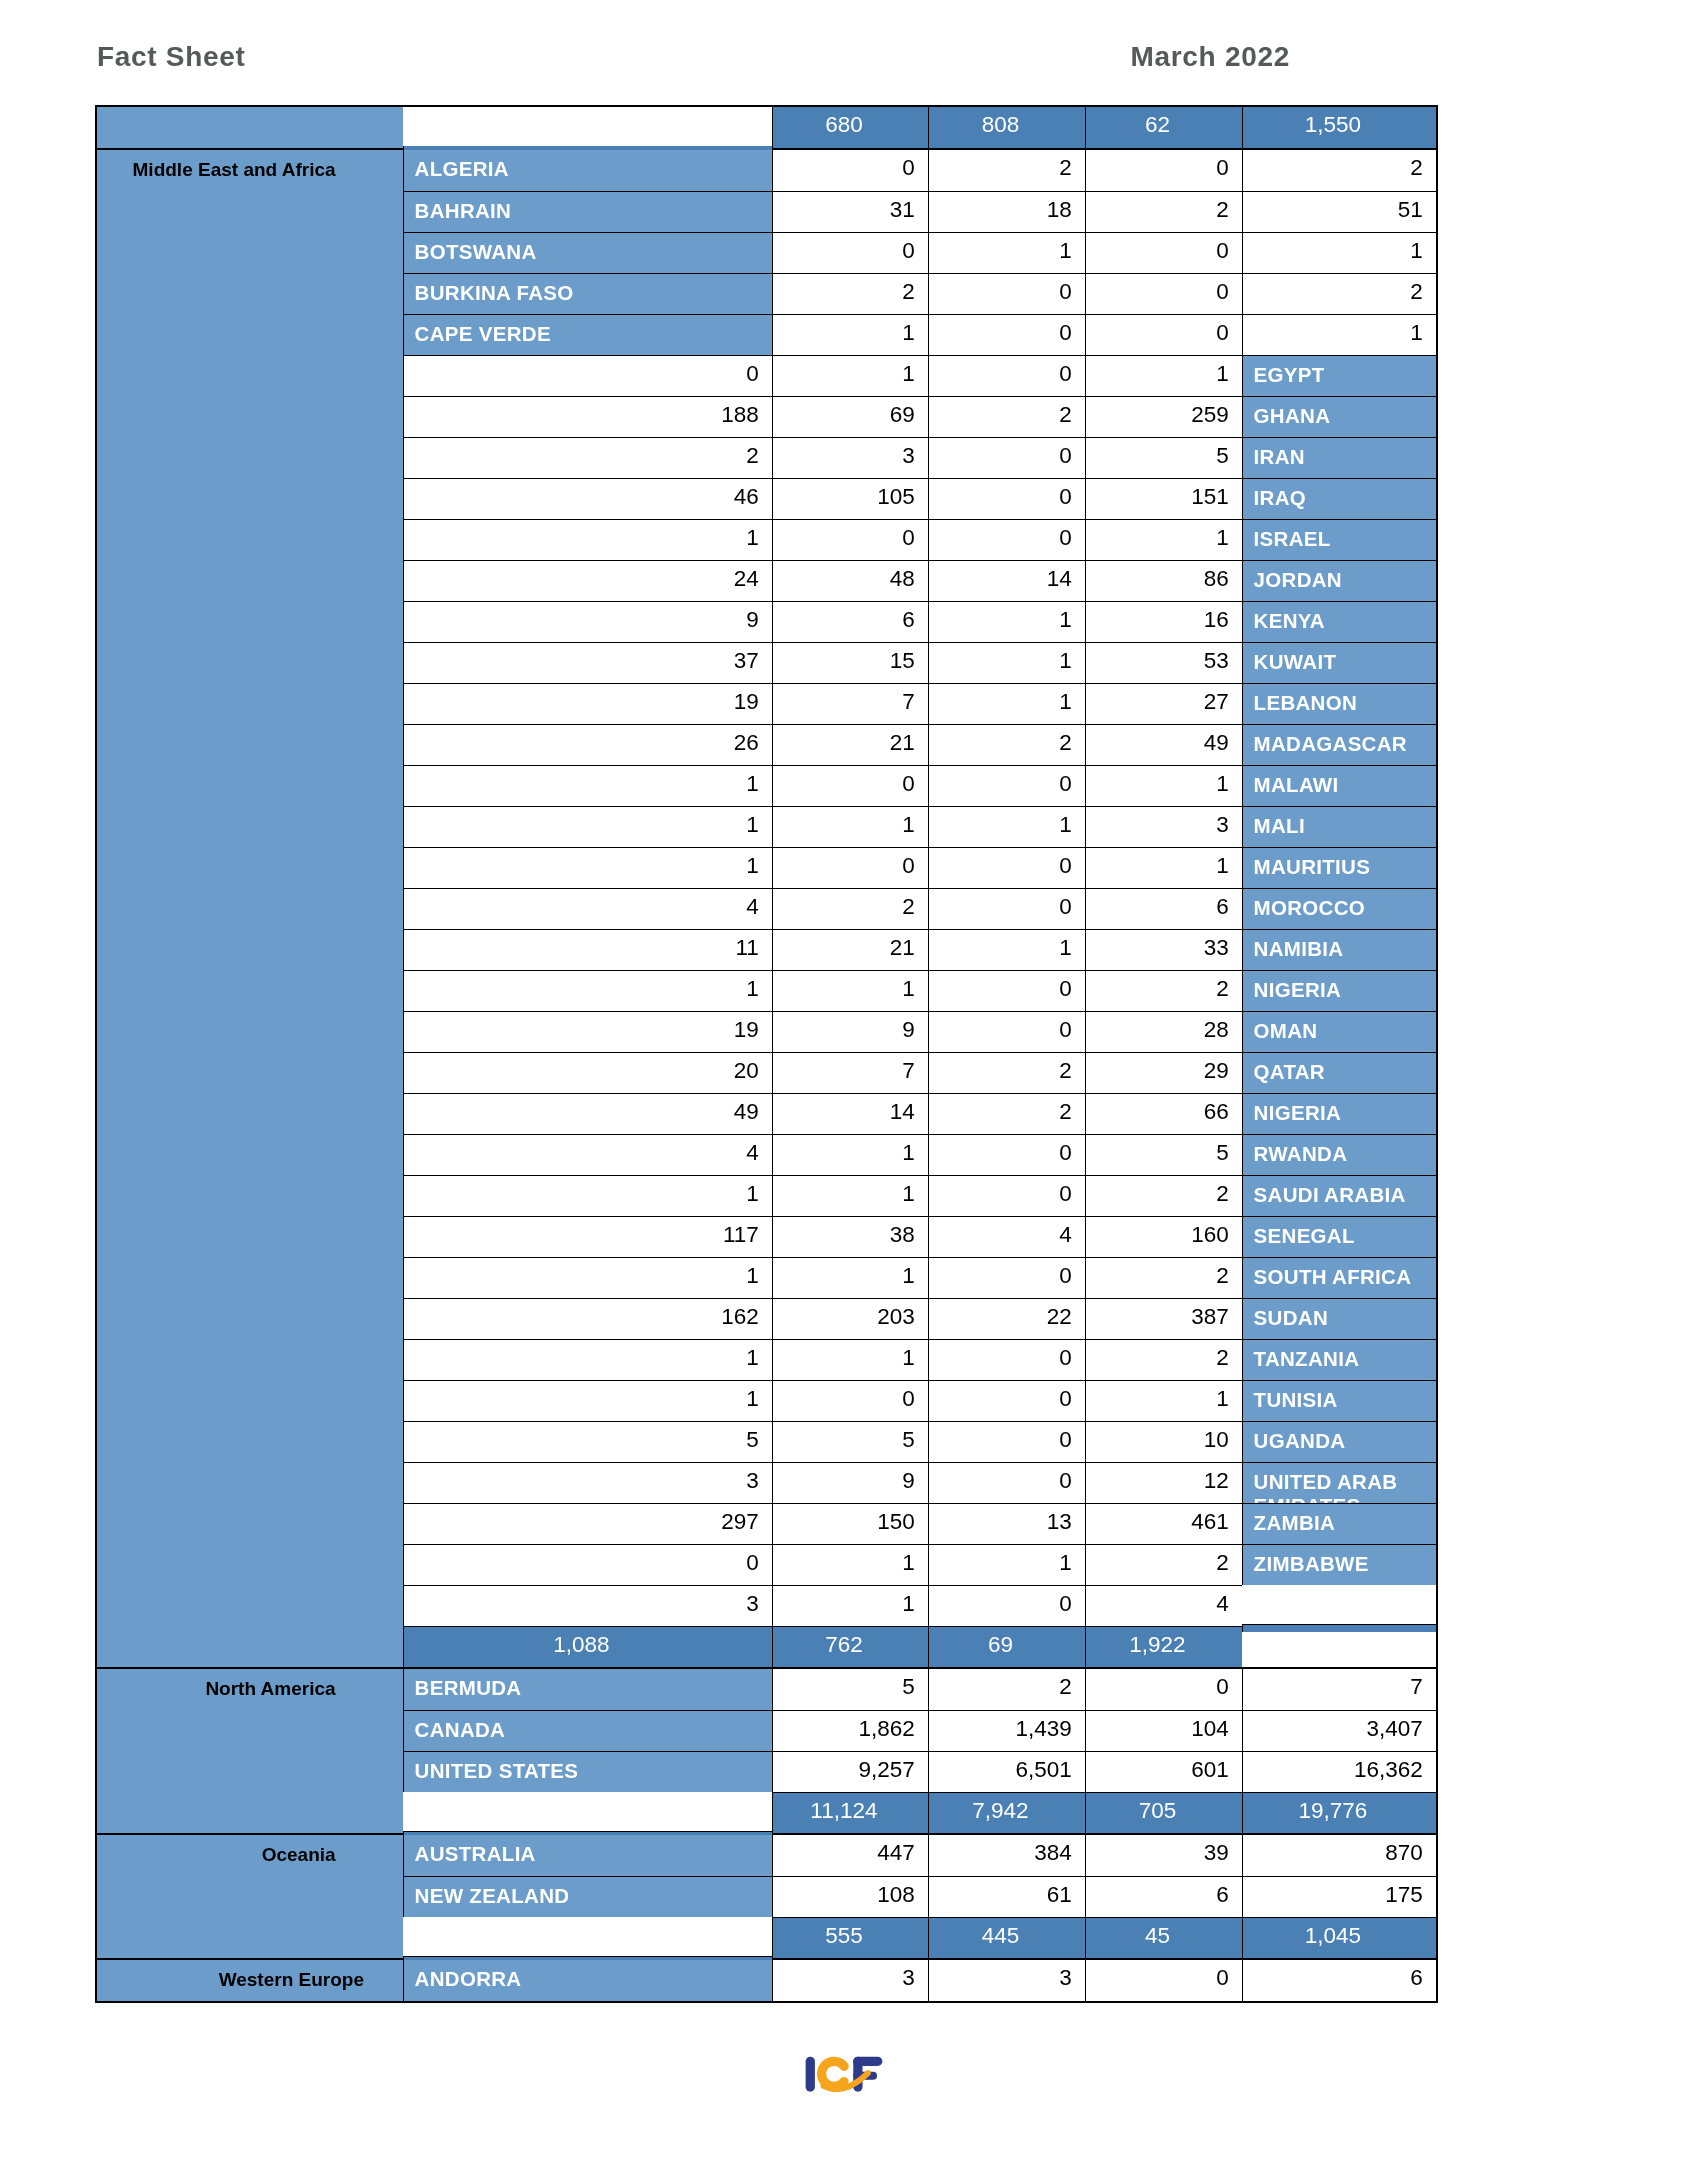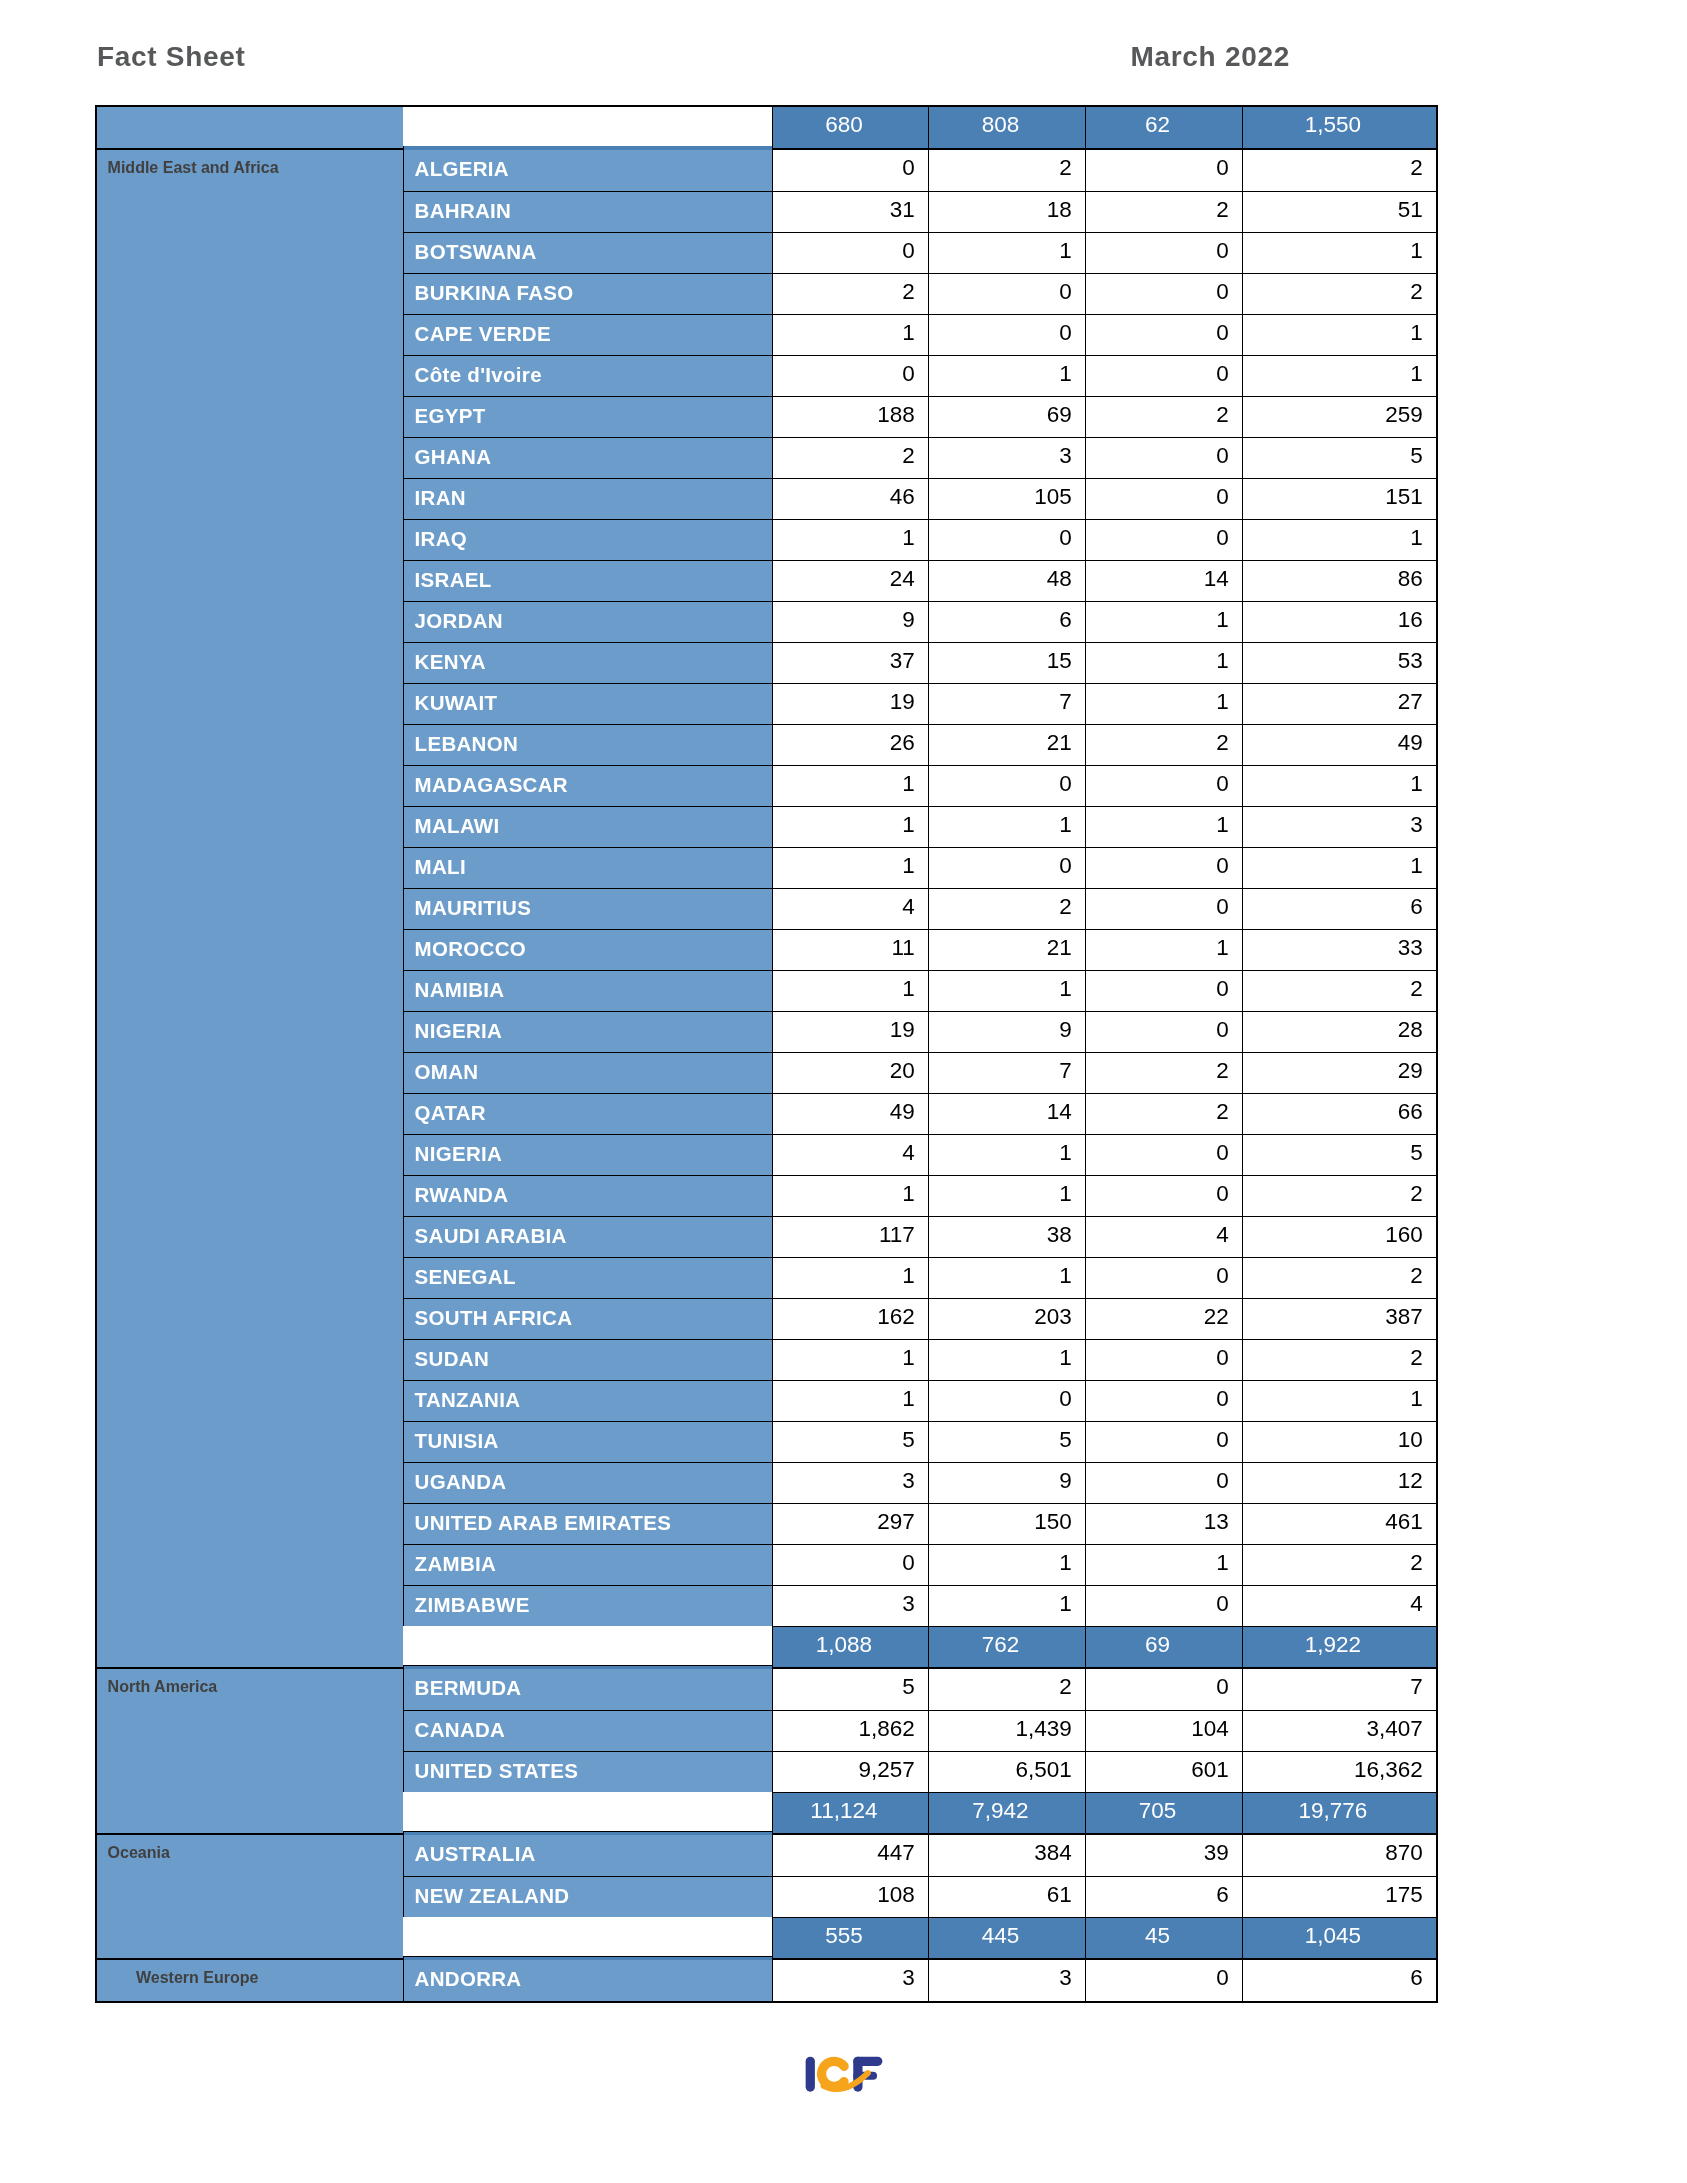--- a/index.html
+++ b/index.html
@@ -26,23 +26,24 @@
     border:2.6px solid var(--line);
   }
   .block {
     display:grid;
     grid-template-columns:306px 369px 156px 157px 157px 194px;
     grid-auto-rows:41px;
   }
   .block + .block { border-top:2.6px solid var(--line); }
   .cell { box-sizing:border-box; overflow:hidden; }
   .region-cell {
-    background:var(--light); color:#404040;
-    font-weight:700; font-size:16px; line-height:1.22;
+    background:var(--light); color:#000000;
+    font-weight:700; font-size:19px; line-height:1.22;
     padding:8px 9.3px 0 10.6px;
+    text-align:right;
   }
   .region-cell .rlabel { display:block; max-width:228px; }
   .country-cell {
     background:var(--light); color:#fff;
     font-weight:700; font-size:20.5px;
     padding:6.6px 0 0 10.6px;
     border-left:1.3px solid var(--line);
     letter-spacing:0.3px;
   }
   .value-cell {
@@ -101,21 +102,20 @@
         <div class="cell country-cell bt">BURKINA FASO</div>
         <div class="cell value-cell bt">2</div>
         <div class="cell value-cell bt">0</div>
         <div class="cell value-cell bt">0</div>
         <div class="cell value-cell bt">2</div>
         <div class="cell country-cell bt">CAPE VERDE</div>
         <div class="cell value-cell bt">1</div>
         <div class="cell value-cell bt">0</div>
         <div class="cell value-cell bt">0</div>
         <div class="cell value-cell bt">1</div>
-        <div class="cell country-cell bt">Côte d'Ivoire</div>
         <div class="cell value-cell bt">0</div>
         <div class="cell value-cell bt">1</div>
         <div class="cell value-cell bt">0</div>
         <div class="cell value-cell bt">1</div>
         <div class="cell country-cell bt">EGYPT</div>
         <div class="cell value-cell bt">188</div>
         <div class="cell value-cell bt">69</div>
         <div class="cell value-cell bt">2</div>
         <div class="cell value-cell bt">259</div>
         <div class="cell country-cell bt">GHANA</div>

